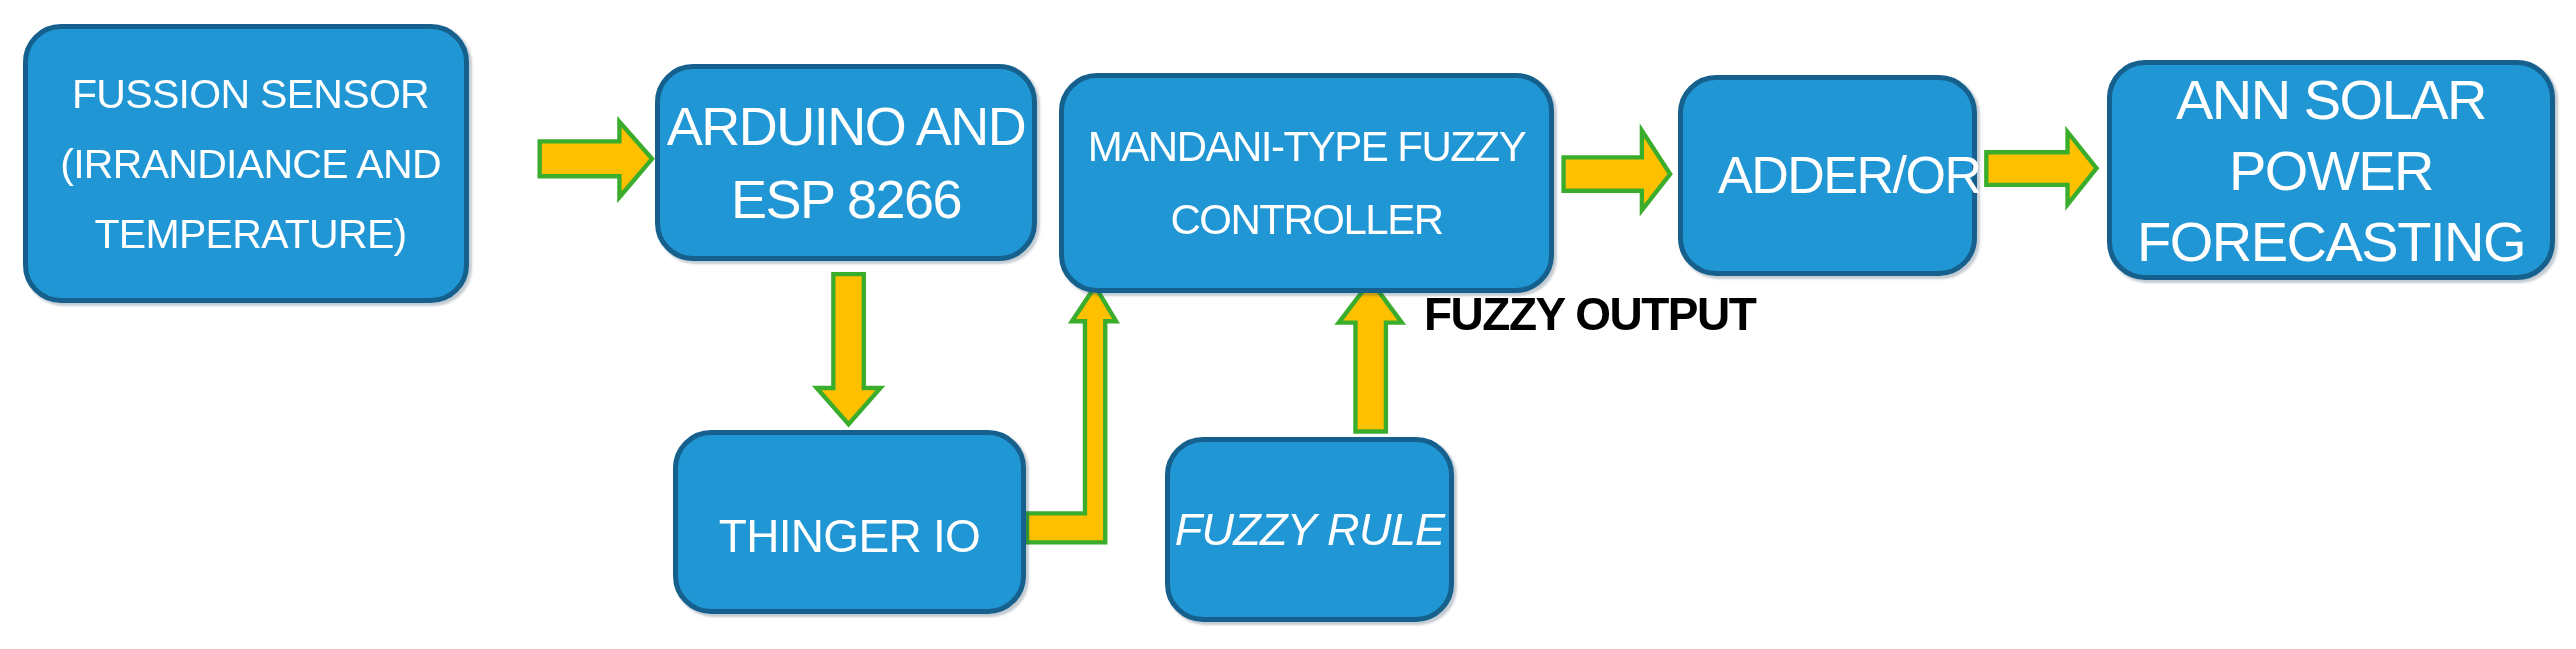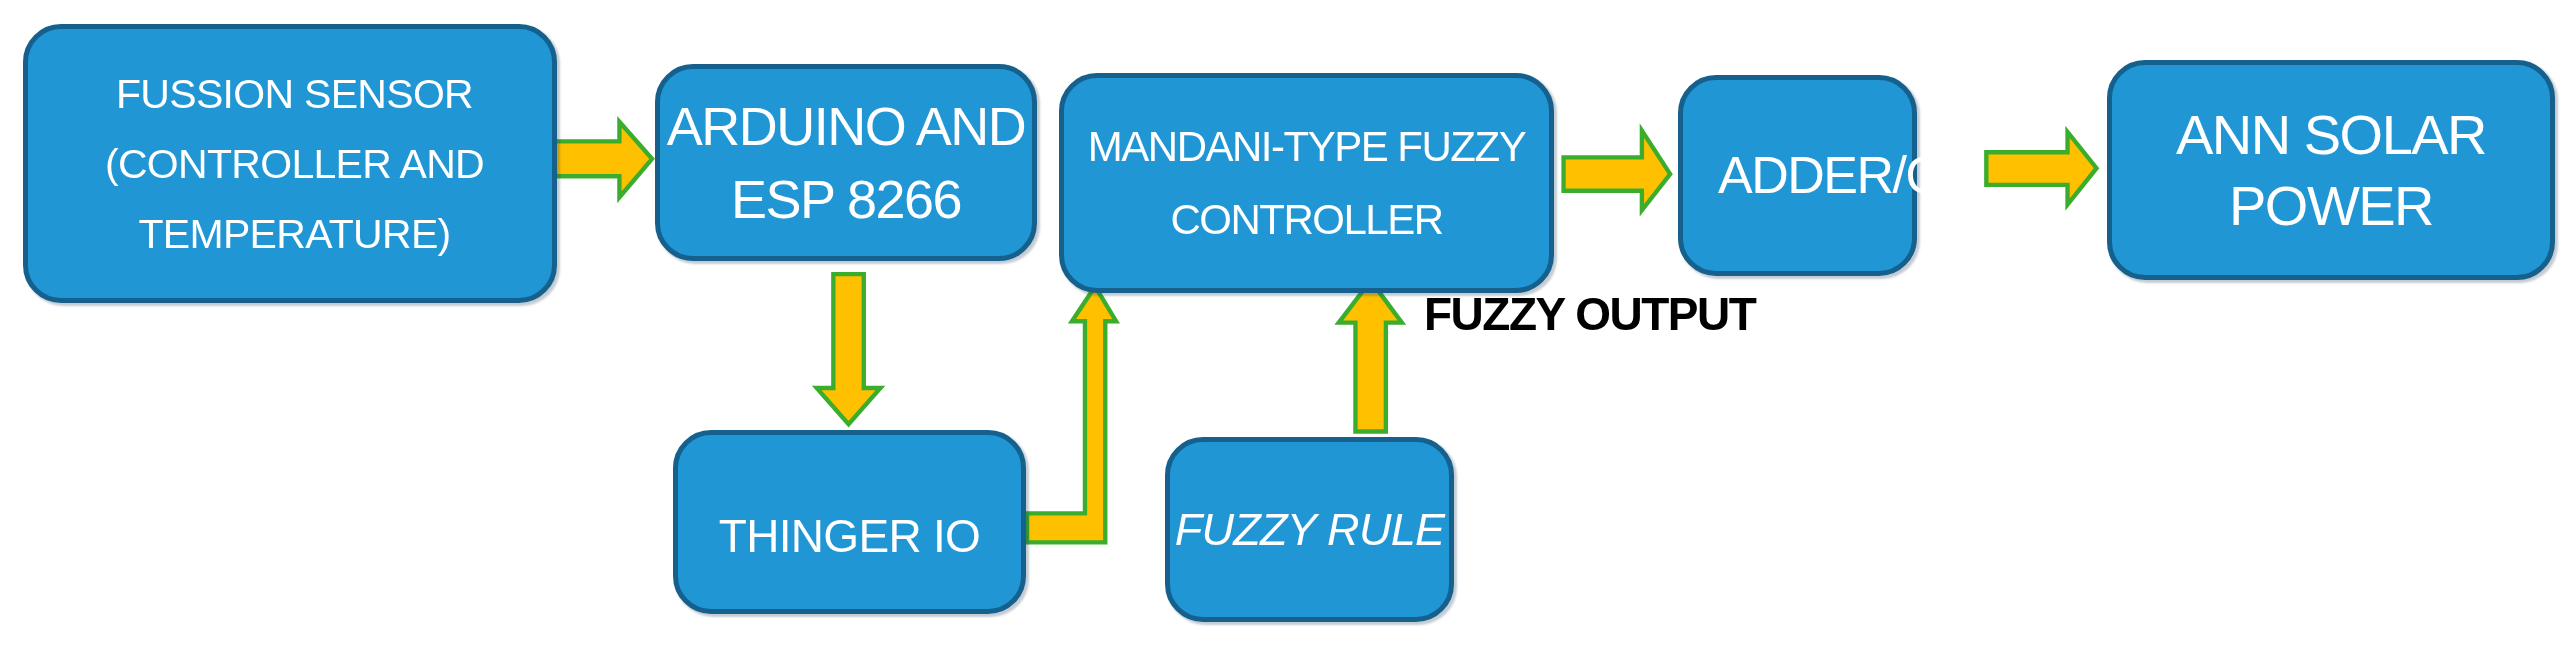--- a/index.html
+++ b/index.html
@@ -24,27 +24,27 @@
     display: flex;
     align-items: center;
     justify-content: center;
     text-align: center;
     color: var(--box_text, #ffffff);
     box-shadow: 2.2px 2.9px 2.2px rgba(20, 50, 80, 0.25);
   }
   .box-label { width: 100%; }
   .box-label .line { display: block; }
 
-  #box-fussion   { left: 23px;   top: 24px;  width: 534px; height: 279px; font-size: 41px; letter-spacing: -0.7px; padding-left: 9px; }
+  #box-fussion   { left: 23px;   top: 24px;  width: 446px; height: 279px; font-size: 41px; letter-spacing: -0.7px; padding-left: 9px; }
   #box-fussion .line   { line-height: 70px; }
   #box-arduino   { left: 655px;  top: 64px;  width: 382px; height: 197px; font-size: 54px; letter-spacing: -1.5px; }
   #box-arduino .line   { line-height: 73px; }
   #box-mandani   { left: 1059px; top: 73px; width: 495px; height: 220px; font-size: 42px; letter-spacing: -1.5px; }
   #box-mandani .line   { line-height: 73px; }
-  #box-adder     { left: 1678px; top: 75px; width: 239px; height: 201px; font-size: 52px; letter-spacing: -1.5px; padding-left: 35px; }
+  #box-adder     { left: 1678px; top: 75px; width: 299px; height: 201px; font-size: 52px; letter-spacing: -1.5px; padding-left: 35px; }
   #box-adder .line     { line-height: 65px; }
   #box-ann       { left: 2107px; top: 60px;  width: 448px; height: 220px; font-size: 56px; letter-spacing: -1.5px; }
   #box-ann .line       { line-height: 71px; }
   #box-thinger   { left: 673px;  top: 430px; width: 353px; height: 184px; font-size: 46px; letter-spacing: -0.7px; }
   #box-thinger .line   { line-height: 58px; margin-top: 28px; }
   #box-fuzzyrule { left: 1165px; top: 437px; width: 289px; height: 185px; font-size: 45px; letter-spacing: -0.7px; }
   #box-fuzzyrule .line { line-height: 58px; font-style: italic; }
 
   #arrows-layer {
     position: absolute;
@@ -81,21 +81,21 @@
     <polygon points="1148,378 1190,378 1190,535 1213,535 1169,585 1125,535 1148,535"></polygon>
     <polygon points="1509,395 1538,443 1523,443 1523,748 1415,748 1415,708 1495,708 1495,443 1477,443"></polygon>
     <polygon points="1889,387 1932,445 1910,445 1910,595 1868,595 1868,445 1845,445"></polygon>
     <polygon points="2155,217 2263,217 2263,180 2302,240 2263,290 2263,263 2155,263"></polygon>
     <polygon points="2738,210 2850,210 2850,182 2890,232 2850,282 2850,255 2738,255"></polygon>
   </svg>
 
   <div class="box" id="box-fussion">
     <div class="box-label">
       <span class="line">FUSSION SENSOR</span>
-      <span class="line">(CONTROLLER AND</span>
+      <span class="line">(IRRANDIANCE AND</span>
       <span class="line">TEMPERATURE)</span>
     </div>
   </div>
 
   <div class="box" id="box-arduino">
     <div class="box-label">
       <span class="line">ARDUINO AND</span>
       <span class="line">ESP 8266</span>
     </div>
   </div>
@@ -109,20 +109,21 @@
 
   <div class="box" id="box-adder">
     <div class="box-label">
       <span class="line">ADDER/OR</span>
     </div>
   </div>
 
   <div class="box" id="box-ann">
     <div class="box-label">
       <span class="line">ANN SOLAR POWER</span>
+      <span class="line">FORECASTING</span>
     </div>
   </div>
 
   <div class="box" id="box-thinger">
     <div class="box-label">
       <span class="line">THINGER IO</span>
     </div>
   </div>
 
   <div class="box" id="box-fuzzyrule">

